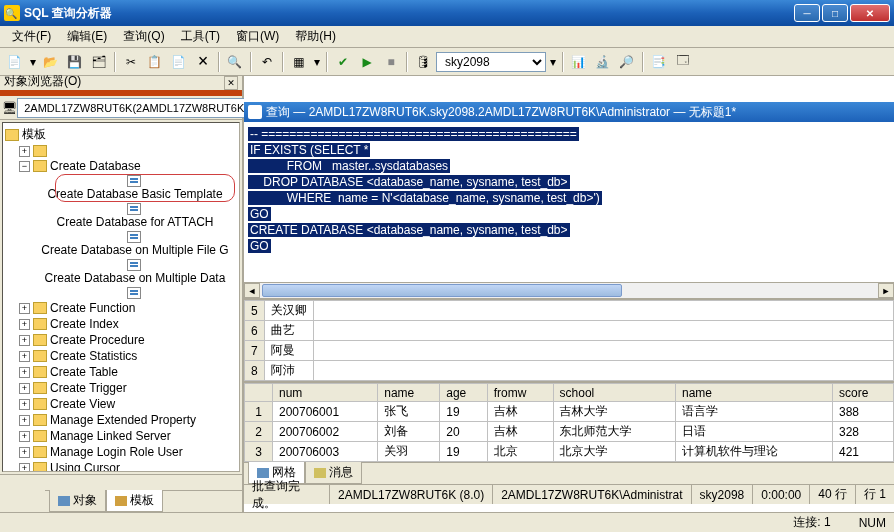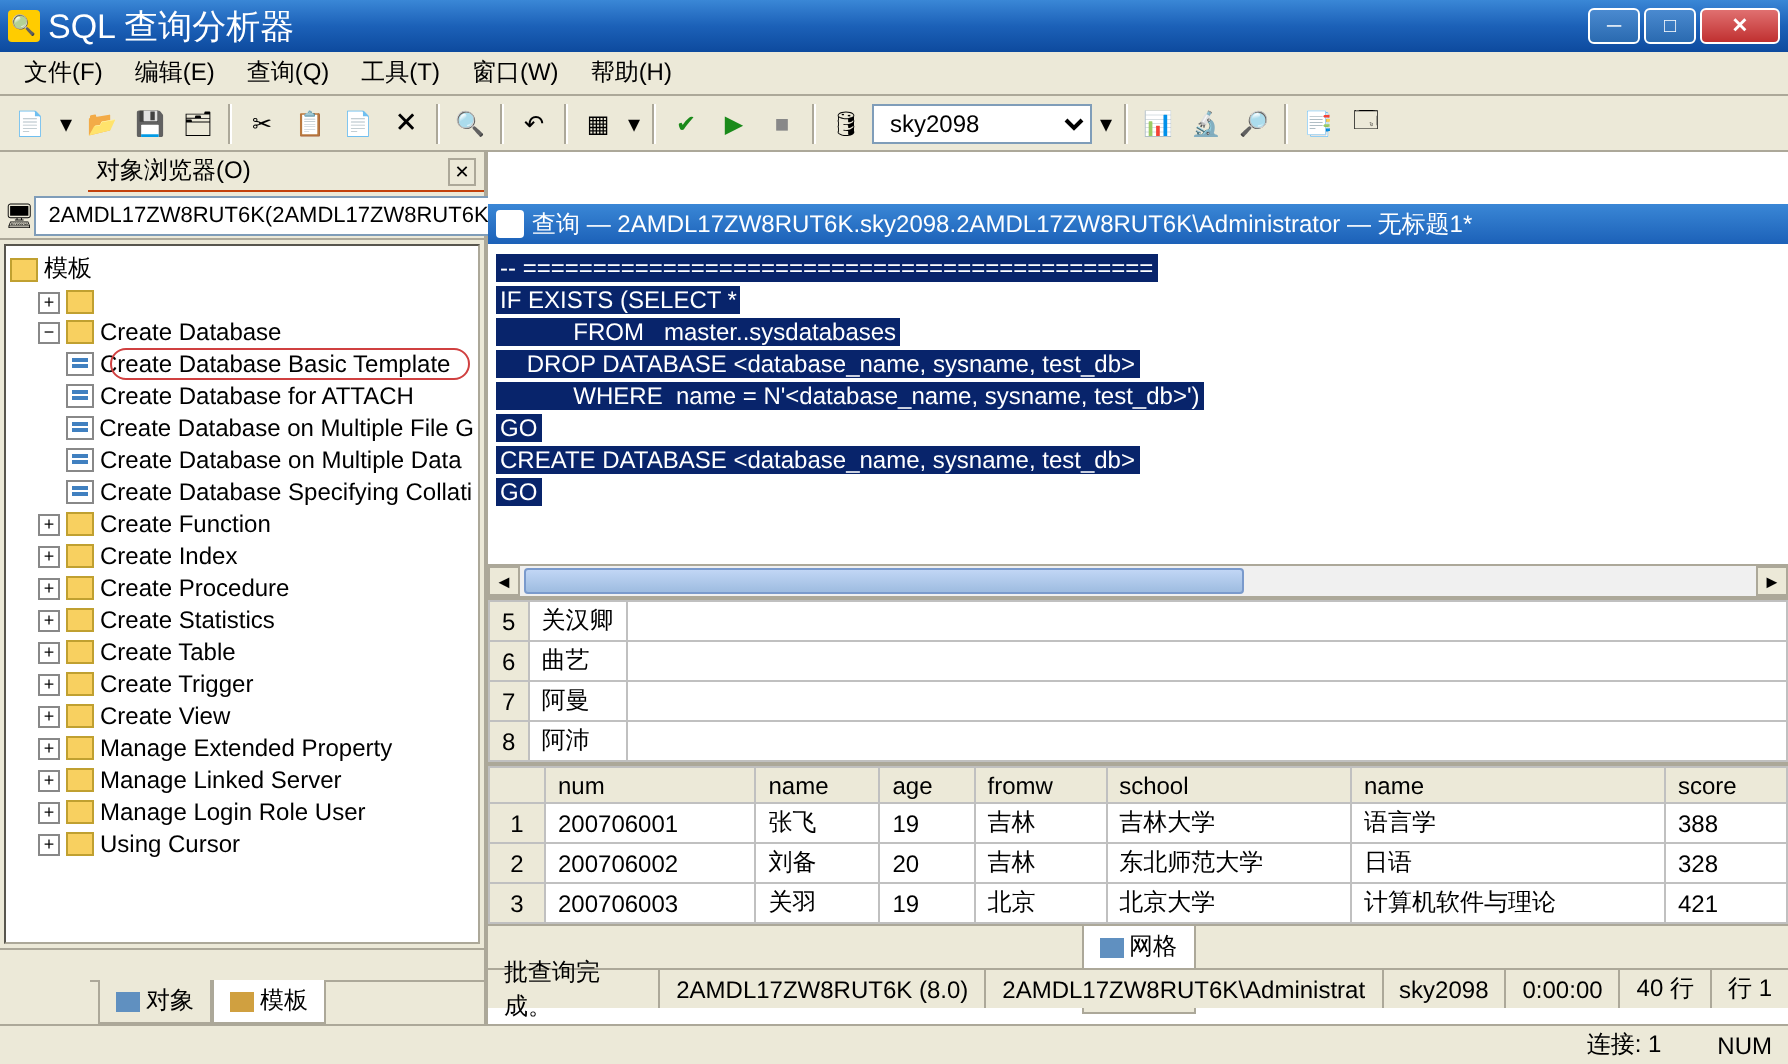--- a/index.html
+++ b/index.html
@@ -1,46 +1,46 @@
 <!DOCTYPE html>
 <html><head>
 <meta charset="utf-8">
 <style>
 * { margin: 0; padding: 0; box-sizing: border-box; font-family: "Microsoft YaHei", SimSun, Arial, sans-serif; font-size: 12px; }
 body { background: #d4d0c8; width: 894px; height: 532px; overflow: hidden; }
 
 .titlebar { height: 26px; background: linear-gradient(to bottom, #3a87d6 0%, #1c61b8 50%, #0d4a9e 100%); display: flex; align-items: center; padding: 0 4px; color: #fff; }
 .titlebar-icon { width: 16px; height: 16px; margin-right: 4px; background: #ffcc00; border-radius: 2px; display: inline-flex; align-items: center; justify-content: center; font-size: 10px; color: #000; }
-.titlebar-text { flex: 1; font-weight: normal; font-size: 17px; }
+.titlebar-text { flex: 1; font-weight: bold; font-size: 12px; }
 .win-btns { display: flex; gap: 2px; }
 .win-btn { width: 26px; height: 18px; border: 1px solid #fff; border-radius: 3px; display: flex; align-items: center; justify-content: center; font-size: 10px; cursor: pointer; }
 .win-min { background: linear-gradient(#4a8ad0, #2a6ab0); color: #fff; }
 .win-max { background: linear-gradient(#4a8ad0, #2a6ab0); color: #fff; }
 .win-close { background: linear-gradient(#e07070, #c03030); color: #fff; width: 40px; font-weight: bold; }
 
 .menubar { height: 22px; background: #ece9d8; display: flex; align-items: center; padding: 0 4px; border-bottom: 1px solid #aca899; }
 .menu-item { padding: 2px 8px; cursor: pointer; }
 
 .toolbar { height: 28px; background: #ece9d8; display: flex; align-items: center; padding: 0 4px; border-bottom: 1px solid #aca899; gap: 2px; }
 .tb-btn { width: 22px; height: 22px; display: inline-flex; align-items: center; justify-content: center; border: 1px solid transparent; cursor: pointer; }
 .tb-sep { width: 2px; height: 20px; border-left: 1px solid #aca899; border-right: 1px solid #fff; margin: 0 2px; }
 .tb-combo { height: 20px; border: 1px solid #7f9db9; background: #fff; padding: 0 4px; font-size: 12px; }
 
 .main { display: flex; height: 436px; }
 
 .left-panel { width: 244px; background: #ece9d8; border-right: 2px solid #aca899; display: flex; flex-direction: column; }
-.panel-header { height: 20px; background: #ece9d8; display: flex; align-items: center; padding: 0 4px; border-bottom: 1px solid #c2410c; margin-left: 44px; }
+.panel-header { height: 20px; background: #ece9d8; display: flex; align-items: flex-end; padding: 0 4px; border-bottom: 6px solid #c2410c; }
 .panel-header-text { flex: 1; }
 .panel-close { width: 14px; height: 14px; border: 1px solid #aca899; display: flex; align-items: center; justify-content: center; font-size: 9px; cursor: pointer; }
 .panel-toolbar { height: 24px; display: flex; align-items: center; padding: 2px; border-bottom: 1px solid #aca899; }
 .panel-combo { flex: 1; height: 20px; border: 1px solid #7f9db9; background: #fff; padding: 0 2px; font-size: 11px; }
 .tree { flex: 1; background: #fff; border: 1px inset #aca899; margin: 2px; overflow: auto; padding: 2px; }
 .tree-item { display: flex; align-items: center; padding: 1px 0; white-space: nowrap; cursor: pointer; }
 .tree-item.indent1 { padding-left: 14px; }
-.tree-item.indent2 { padding-left: 28px; }
+.tree-item.indent2 { padding-left: 28px; flex-direction: column; }
 .expand { width: 11px; height: 11px; border: 1px solid #888; display: inline-flex; align-items: center; justify-content: center; font-size: 9px; line-height: 1; margin-right: 3px; background: #fff; }
 .folder { width: 14px; height: 12px; background: #f8d060; border: 1px solid #c0a030; margin-right: 3px; }
 .tplicon { width: 14px; height: 12px; background: #fff; border: 1px solid #888; margin-right: 3px; position: relative; }
 .tplicon::after { content: ""; position: absolute; left: 2px; top: 2px; width: 8px; height: 2px; background: #4080c0; box-shadow: 0 3px 0 #4080c0; }
 .tree-label { font-size: 12px; }
 .highlighted { position: relative; }
 .highlighted::after { content: ""; position: absolute; left: 50px; right: 2px; top: 0; bottom: 0; border: 1px solid #d04040; border-radius: 10px; pointer-events: none; }
 
 .panel-tabs { height: 22px; display: flex; align-items: flex-end; padding: 0 4px; border-top: 1px solid #aca899; margin-left: 45px; }
 .ptab { padding: 2px 8px; border: 1px solid #aca899; border-top: none; background: #ece9d8; cursor: pointer; display: flex; align-items: center; gap: 3px; font-size: 11px; }
@@ -59,21 +59,21 @@
 .sql-hscroll-thumb { position: absolute; left: 2px; top: 1px; width: 360px; height: 13px; background: linear-gradient(#c1d6f5, #9ebce0); border: 1px solid #7a9acc; border-radius: 2px; }
 .sql-hscroll-btn { width: 16px; background: #ece9d8; border: 1px solid #aca899; display: flex; align-items: center; justify-content: center; font-size: 9px; }
 
 .grid-top { border-bottom: 2px solid #aca899; }
 .grid { background: #fff; font-size: 12px; }
 .grid table { border-collapse: collapse; width: 100%; }
 .grid th, .grid td { border: 1px solid #c0c0c0; padding: 1px 6px; text-align: left; height: 18px; white-space: nowrap; }
 .grid th { background: #ece9d8; font-weight: normal; }
 .grid .rownum { background: #ece9d8; width: 28px; text-align: center; }
 
-.result-tabs { height: 22px; display: flex; align-items: center; padding: 0 4px; background: #ece9d8; border-top: 1px solid #aca899; flex-direction: column; }
+.result-tabs { height: 22px; display: flex; align-items: flex-end; padding: 0 4px; background: #ece9d8; border-top: 1px solid #aca899; }
 
 .statusbar { height: 20px; background: #ece9d8; border-top: 1px solid #aca899; display: flex; align-items: center; font-size: 11px; }
 .status-cell { padding: 0 8px; border-right: 1px solid #aca899; height: 100%; display: flex; align-items: center; }
 .status-cell.flex { flex: 1; }
 
 .bottom-statusbar { height: 20px; background: #ece9d8; border-top: 1px solid #aca899; display: flex; align-items: center; justify-content: flex-end; padding: 0 8px; font-size: 11px; gap: 28px; }
 </style>
 </head>
 <body>
 
@@ -173,21 +173,20 @@
           <div class="tree-item indent2">
             <span class="tplicon"></span>
             <span class="tree-label">Create Database on Multiple File G</span>
           </div>
           <div class="tree-item indent2">
             <span class="tplicon"></span>
             <span class="tree-label">Create Database on Multiple Data</span>
           </div>
           <div class="tree-item indent2">
             <span class="tplicon"></span>
-            <span class="tree-label">Create Database Specifying Collati</span>
           </div>
           <div class="tree-item indent1">
             <span class="expand">+</span>
             <span class="folder"></span>
             <span class="tree-label">Create Function</span>
           </div>
           <div class="tree-item indent1">
             <span class="expand">+</span>
             <span class="folder"></span>
             <span class="tree-label">Create Index</span>

